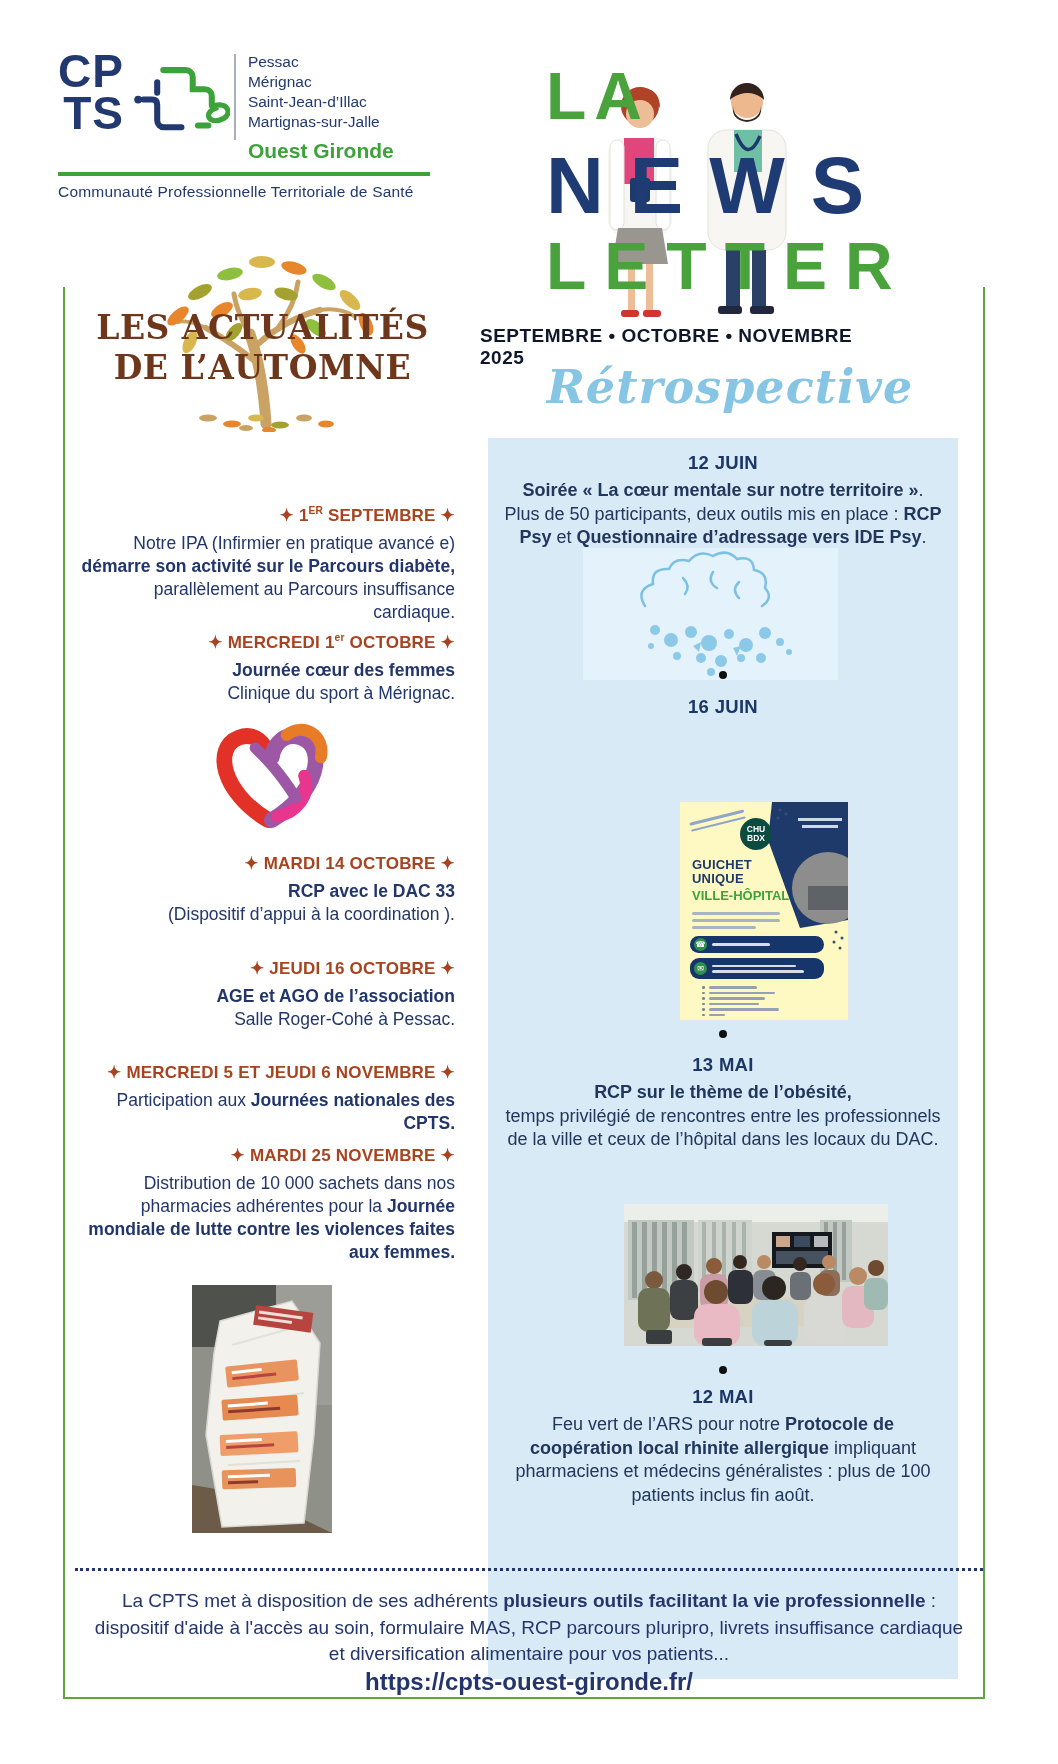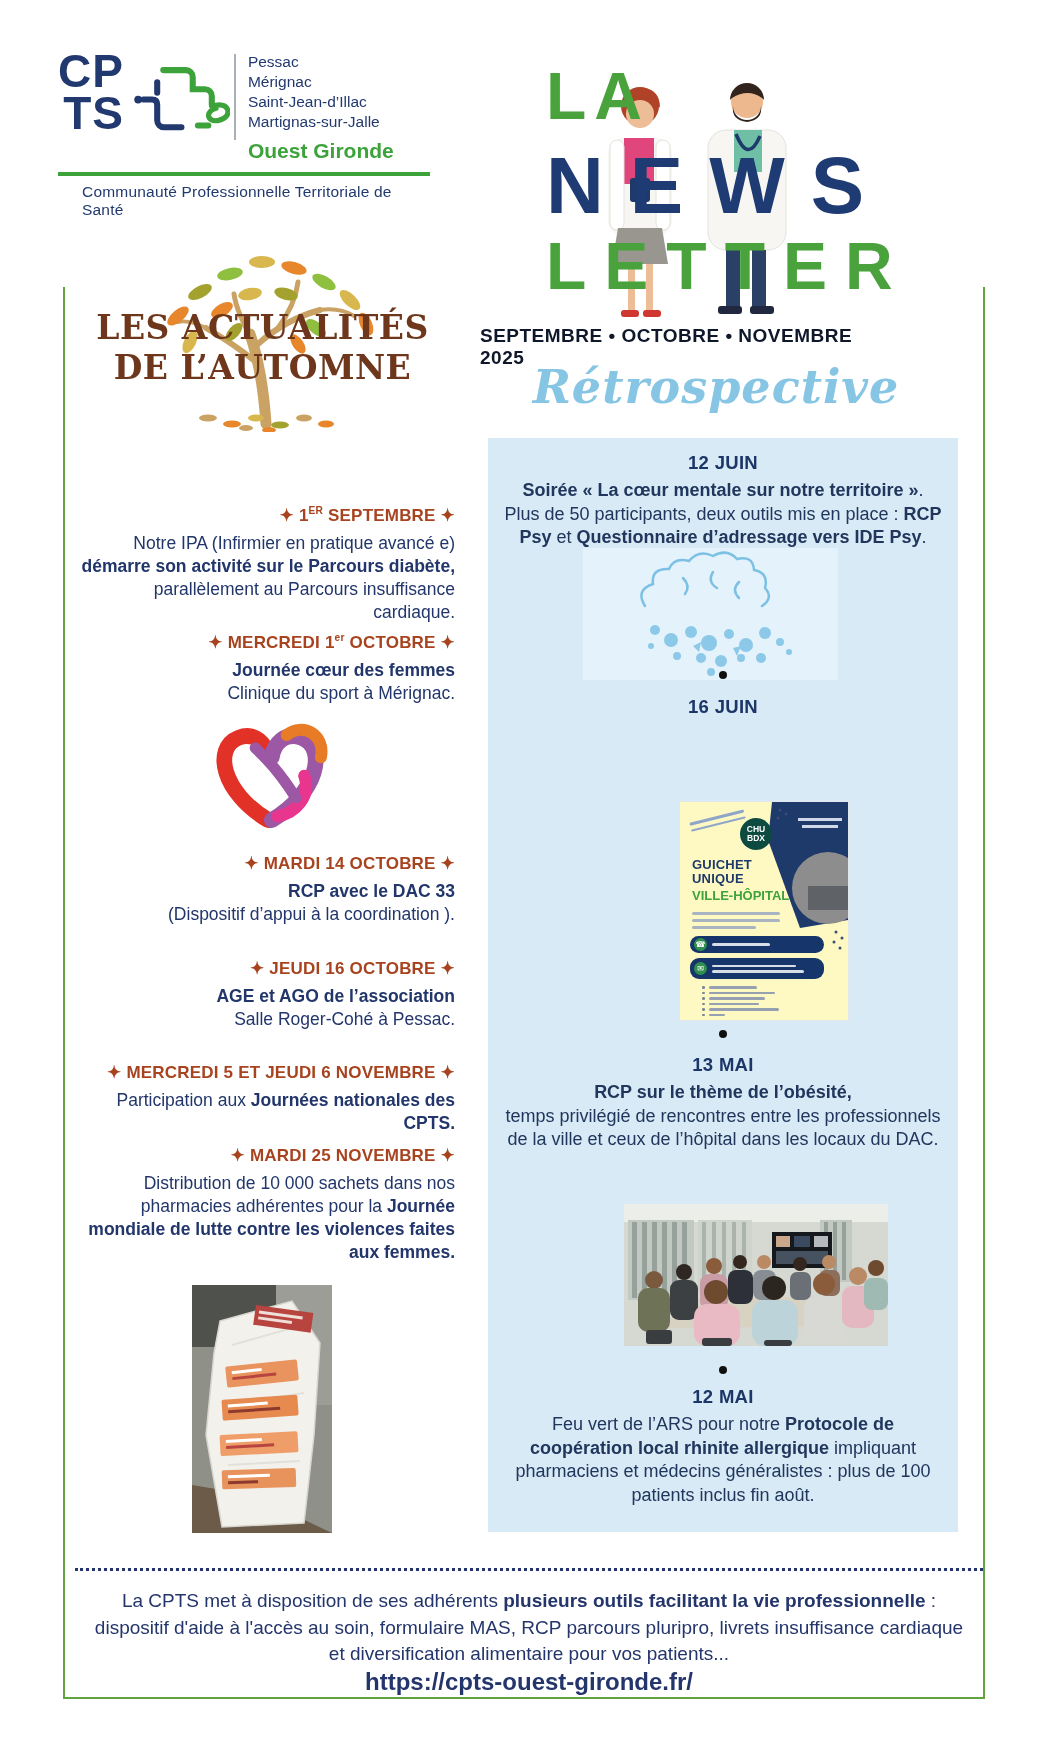--- a/index.html
+++ b/index.html
@@ -14,21 +14,21 @@
 
   
   .logo{left:58px;top:50px;width:372px;z-index:2;}
   .logo-row{display:flex;align-items:flex-start;}
   .acronym{font-size:46px;line-height:.92;font-weight:700;letter-spacing:1px;color:#22396f;text-align:right;}
   .cross-svg{width:104px;height:96px;margin:2px 2px 0 2px;}
   .logo-vline{width:2px;height:86px;background:#a9afb8;margin:4px 12px 0 2px;}
   .cities{font-size:15.5px;line-height:20px;color:#22396f;padding-top:2px;}
   .region{font-size:21px;font-weight:700;color:#3ca23a;margin-top:7px;}
   .logo-rule{height:4px;background:#3ca23a;margin-top:9px;width:100%;}
-  .tagline{font-size:15.5px;color:#22396f;margin-top:7px;letter-spacing:.2px;margin-left:24px;}
+  .tagline{font-size:15.5px;color:#22396f;margin-top:7px;letter-spacing:.2px;}
 
   
   .nl-title{left:498px;top:52px;width:420px;height:292px;z-index:2;}
   .doctors-svg{position:absolute;left:82px;top:8px;width:236px;height:268px;z-index:0;}
   .w1,.w2,.w3{position:absolute;left:48px;font-weight:700;z-index:1;font-family:"Liberation Sans",sans-serif;}
   .w1{top:6px;font-size:66px;letter-spacing:8px;color:#4aa23c;}
   .w2{top:88px;font-size:80px;letter-spacing:26px;color:#1f3b73;}
   .w3{top:176px;font-size:66px;letter-spacing:18px;color:#4aa23c;}
   .issue-dates{left:480px;top:325px;width:380px;text-align:left;font-size:19px;font-weight:700;
                letter-spacing:.5px;color:#0f172a;z-index:2;}
@@ -38,24 +38,24 @@
   .autumn-title{left:70px;top:308px;width:385px;text-align:center;z-index:2;
       font-family:"DejaVu Serif","Liberation Serif",serif;font-weight:700;
       font-size:33px;line-height:1.22;color:#6e371c;letter-spacing:.5px;}
   .event{left:70px;width:385px;text-align:right;z-index:2;}
   .edate{font-size:17px;font-weight:700;color:#a8431f;margin-bottom:6px;letter-spacing:.2px;}
   .ebody{font-size:17.5px;line-height:23px;color:#22366b;}
   .heart-svg{left:196px;top:706px;width:148px;height:132px;z-index:2;}
   .bag-svg{left:192px;top:1285px;width:140px;height:248px;z-index:2;}
 
   
-  .retro-heading{left:526px;top:360px;width:380px;text-align:center;z-index:2;
+  .retro-heading{left:540px;top:360px;width:380px;text-align:center;z-index:2;
       font-family:"DejaVu Serif","Liberation Serif",serif;font-style:italic;font-weight:700;
       font-size:46px;color:#86c5e3;letter-spacing:1px;}
-  .retro-panel{left:488px;top:438px;width:470px;height:1094px;background:#d7eaf6;z-index:1;}
+  .retro-panel{left:488px;top:438px;width:470px;height:1241px;background:#d7eaf6;z-index:1;}
   .ritem{position:absolute;left:15px;width:440px;text-align:center;z-index:3;}
   .rdate{font-size:18.5px;font-weight:700;color:#1c3667;margin-bottom:5px;letter-spacing:.3px;}
   .rbody{font-size:18px;line-height:23.5px;color:#21365c;}
   .brain-box{position:absolute;left:95px;top:110px;width:255px;height:132px;background:#e4f2fb;z-index:1;}
   .dotsep{position:absolute;left:50%;margin-left:-4px;width:8px;height:8px;border-radius:50%;background:#101010;z-index:3;}
 
   
   .poster{position:absolute;left:192px;top:364px;width:168px;height:218px;background:#fef9c3;z-index:3;
           box-shadow:0 0 0 1px #e3e7ec;}
   .poster .scribble{position:absolute;left:10px;top:14px;transform:rotate(-14deg);}

